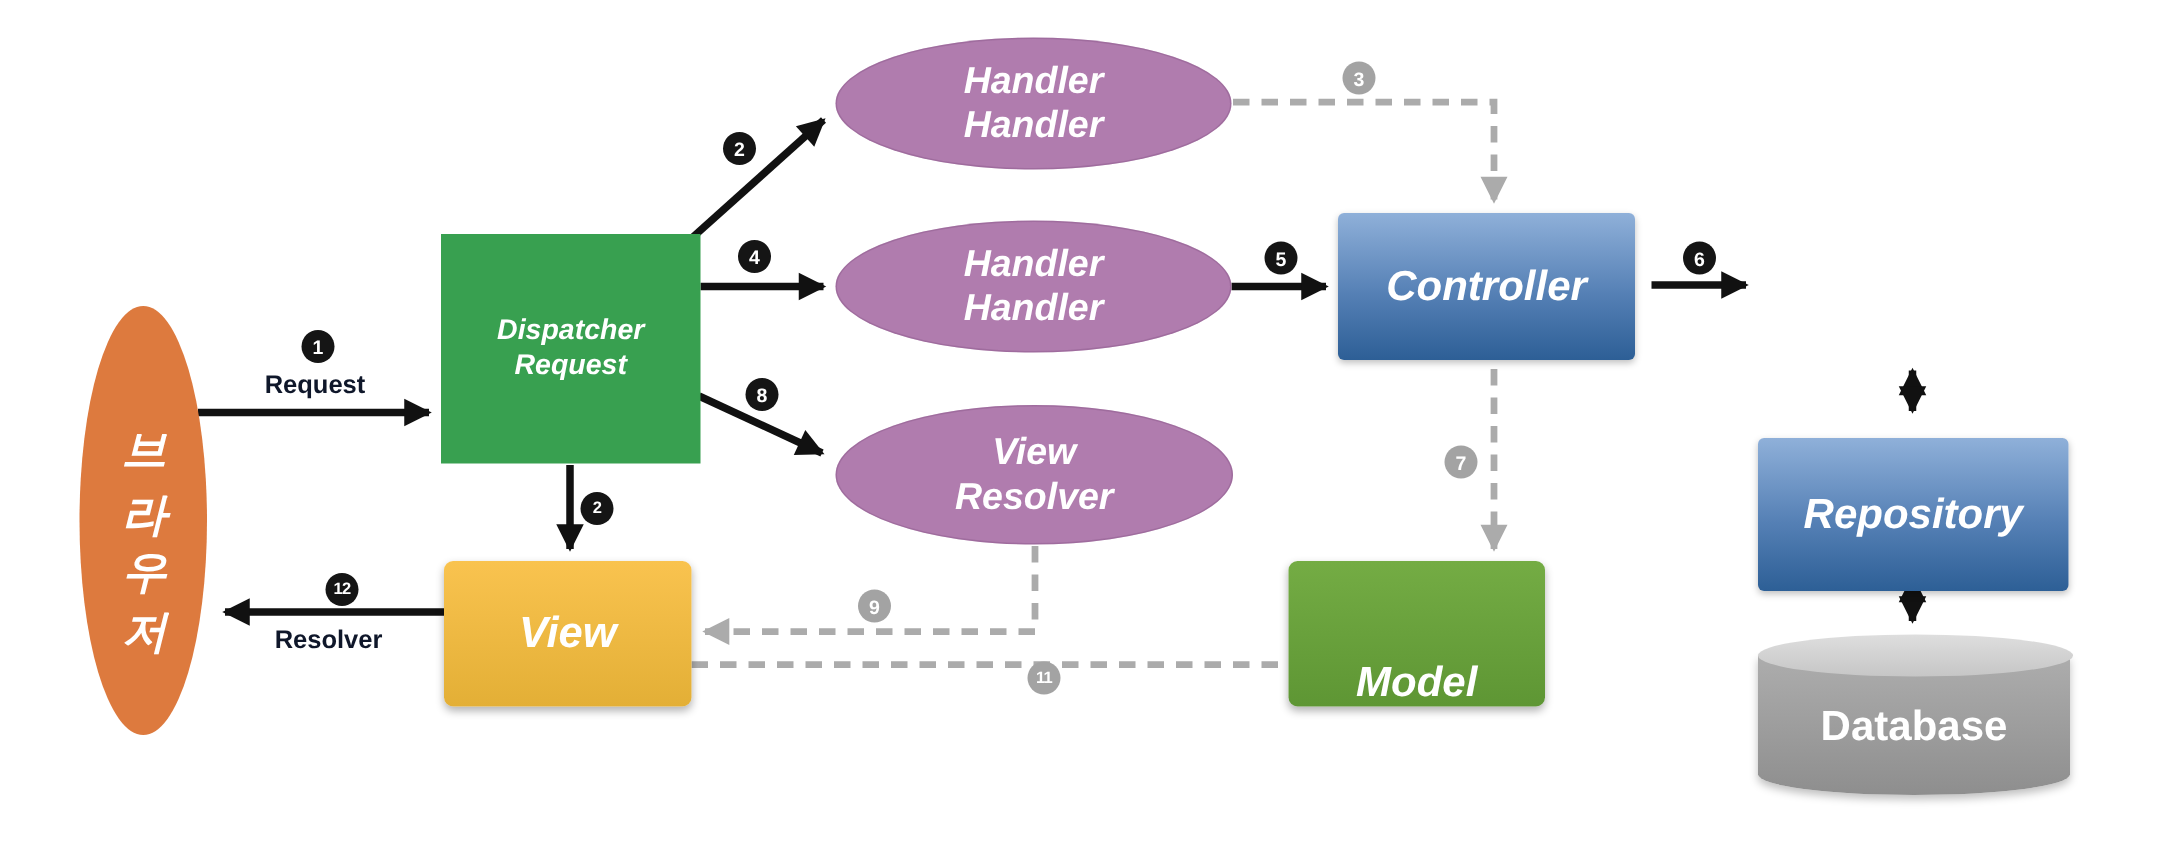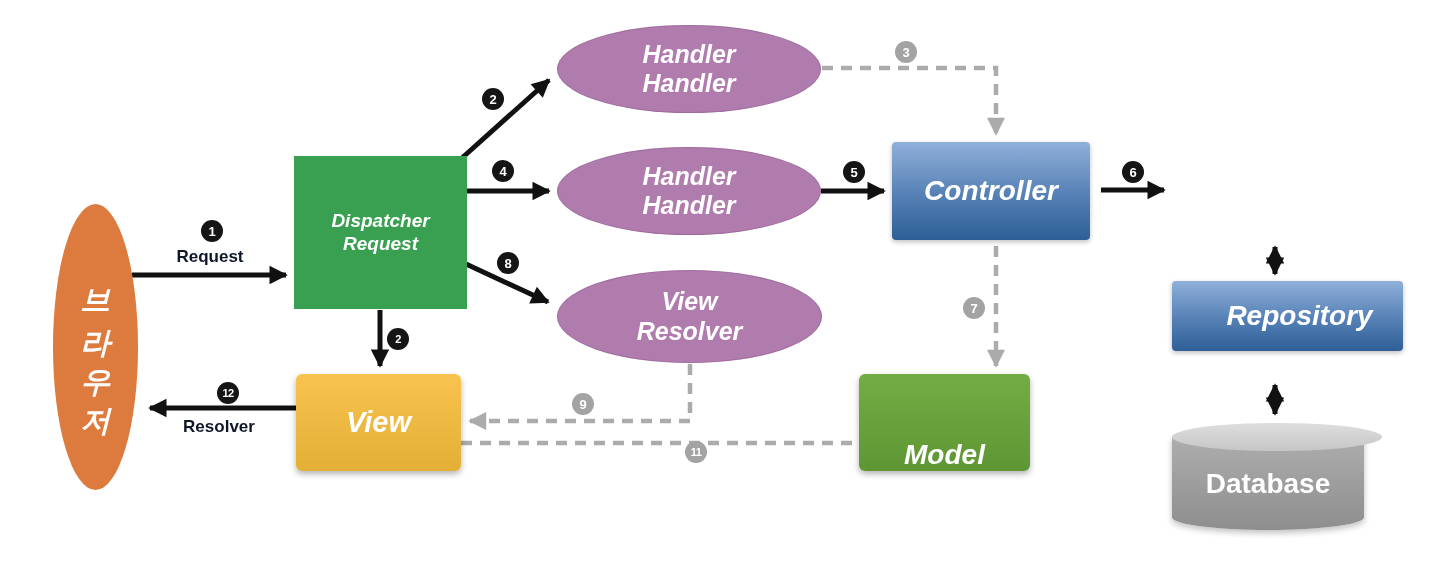--- a/index.html
+++ b/index.html
@@ -36,21 +36,21 @@
   .hadp { left:557px; top:147px; width:264px; height:88px; }
   .vres { left:557px; top:270px; width:265px; height:93px; }
 
   .bluebox {
     background:linear-gradient(to bottom, #8FB0D9 0%, #5580B5 55%, #2D5F96 100%);
     border-radius:4px; font-size:28px;
     box-shadow:0 2px 5px rgba(0,0,0,0.25);
   }
   .controller { left:892px;  top:142px; width:198px; height:98px; }
   .service    { left:1172px; top:142px; width:207px; height:97px; }
-  .repository { left:1172px; top:281px; width:207px; height:70px;padding-left:24px; }
+  .repository { left:1172px; top:292px; width:207px; height:102px; }
 
   .model {
     left:859px; top:374px; width:171px; height:97px;
     background:linear-gradient(to bottom, #74AC44, #5E9634);
     border-radius:6px; font-size:28px;
     box-shadow:0 3px 6px rgba(0,0,0,0.3);
     justify-content:flex-end;
   }
   .view {
     left:296px; top:374px; width:165px; height:97px;
@@ -58,21 +58,21 @@
     border-radius:6px; font-size:29px;
     box-shadow:0 3px 6px rgba(0,0,0,0.3);
   }
 
   .db-top {
     position:absolute; left:1172px; top:423px; width:210px; height:28px;
     background:linear-gradient(to bottom, #DEDEDE, #C6C6C6);
     border-radius:50%; z-index:3;
   }
   .db-body {
-    position:absolute; left:1172px; top:437px; width:192px; height:93px;
+    position:absolute; left:1172px; top:437px; width:208px; height:93px;
     background:linear-gradient(to bottom, #ADADAD, #8E8E8E);
     border-radius:0 0 105px 105px / 0 0 14px 14px;
     z-index:2; display:flex; align-items:center; justify-content:center;
     color:#fff; font-size:28px;
     box-shadow:0 3px 6px rgba(0,0,0,0.25);
   }
 
   .badge {
     position:absolute; width:22px; height:22px; border-radius:50%;
     color:#ffffff; font-size:13px; display:flex; align-items:center;

